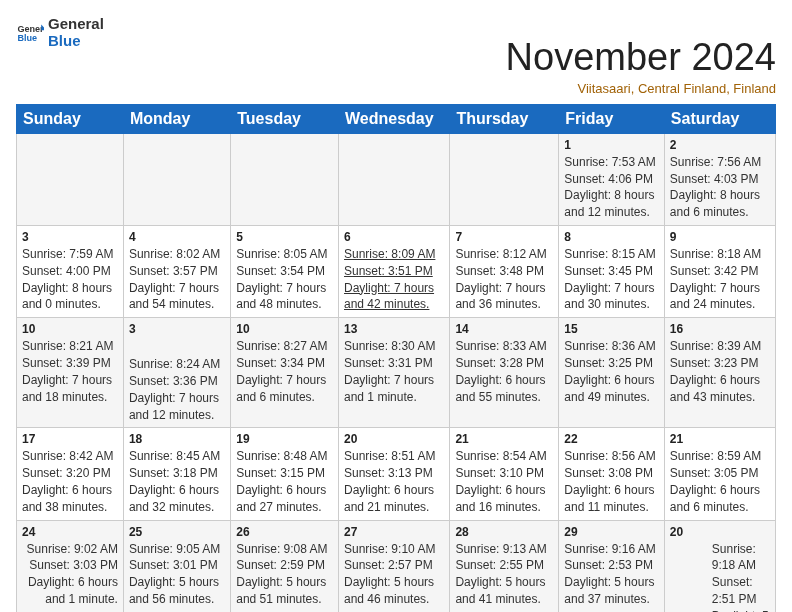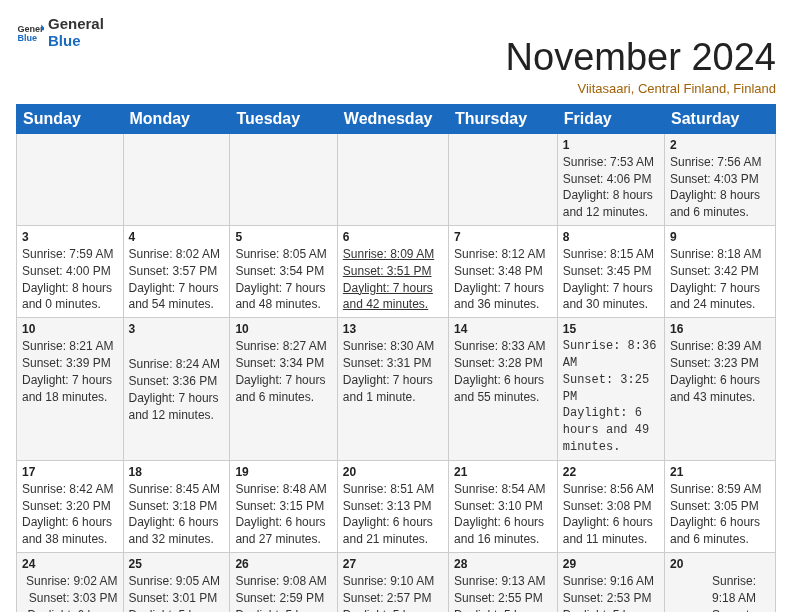--- a/index.html
+++ b/index.html
@@ -206,21 +206,21 @@
 Daylight: 7 hours and 1 minute.</div>
         </td>
         <td>
           <div class="day-num">14</div>
           <div class="day-info" style="white-space: pre-line;">Sunrise: 8:33 AM
 Sunset: 3:28 PM
 Daylight: 6 hours and 55 minutes.</div>
         </td>
         <td>
           <div class="day-num">15</div>
-          <div class="day-info" style="white-space: pre-line; font-family: Liberation Mono, monospace;">Sunrise: 8:36 AM
+          <div class="day-info" style="white-space: pre-line;">Sunrise: 8:36 AM
 Sunset: 3:25 PM
 Daylight: 6 hours and 49 minutes.</div>
         </td>
         <td>
           <div class="day-num">16</div>
           <div class="day-info" style="white-space: pre-line;">Sunrise: 8:39 AM
 Sunset: 3:23 PM
 Daylight: 6 hours and 43 minutes.</div>
         </td>
       </tr>

